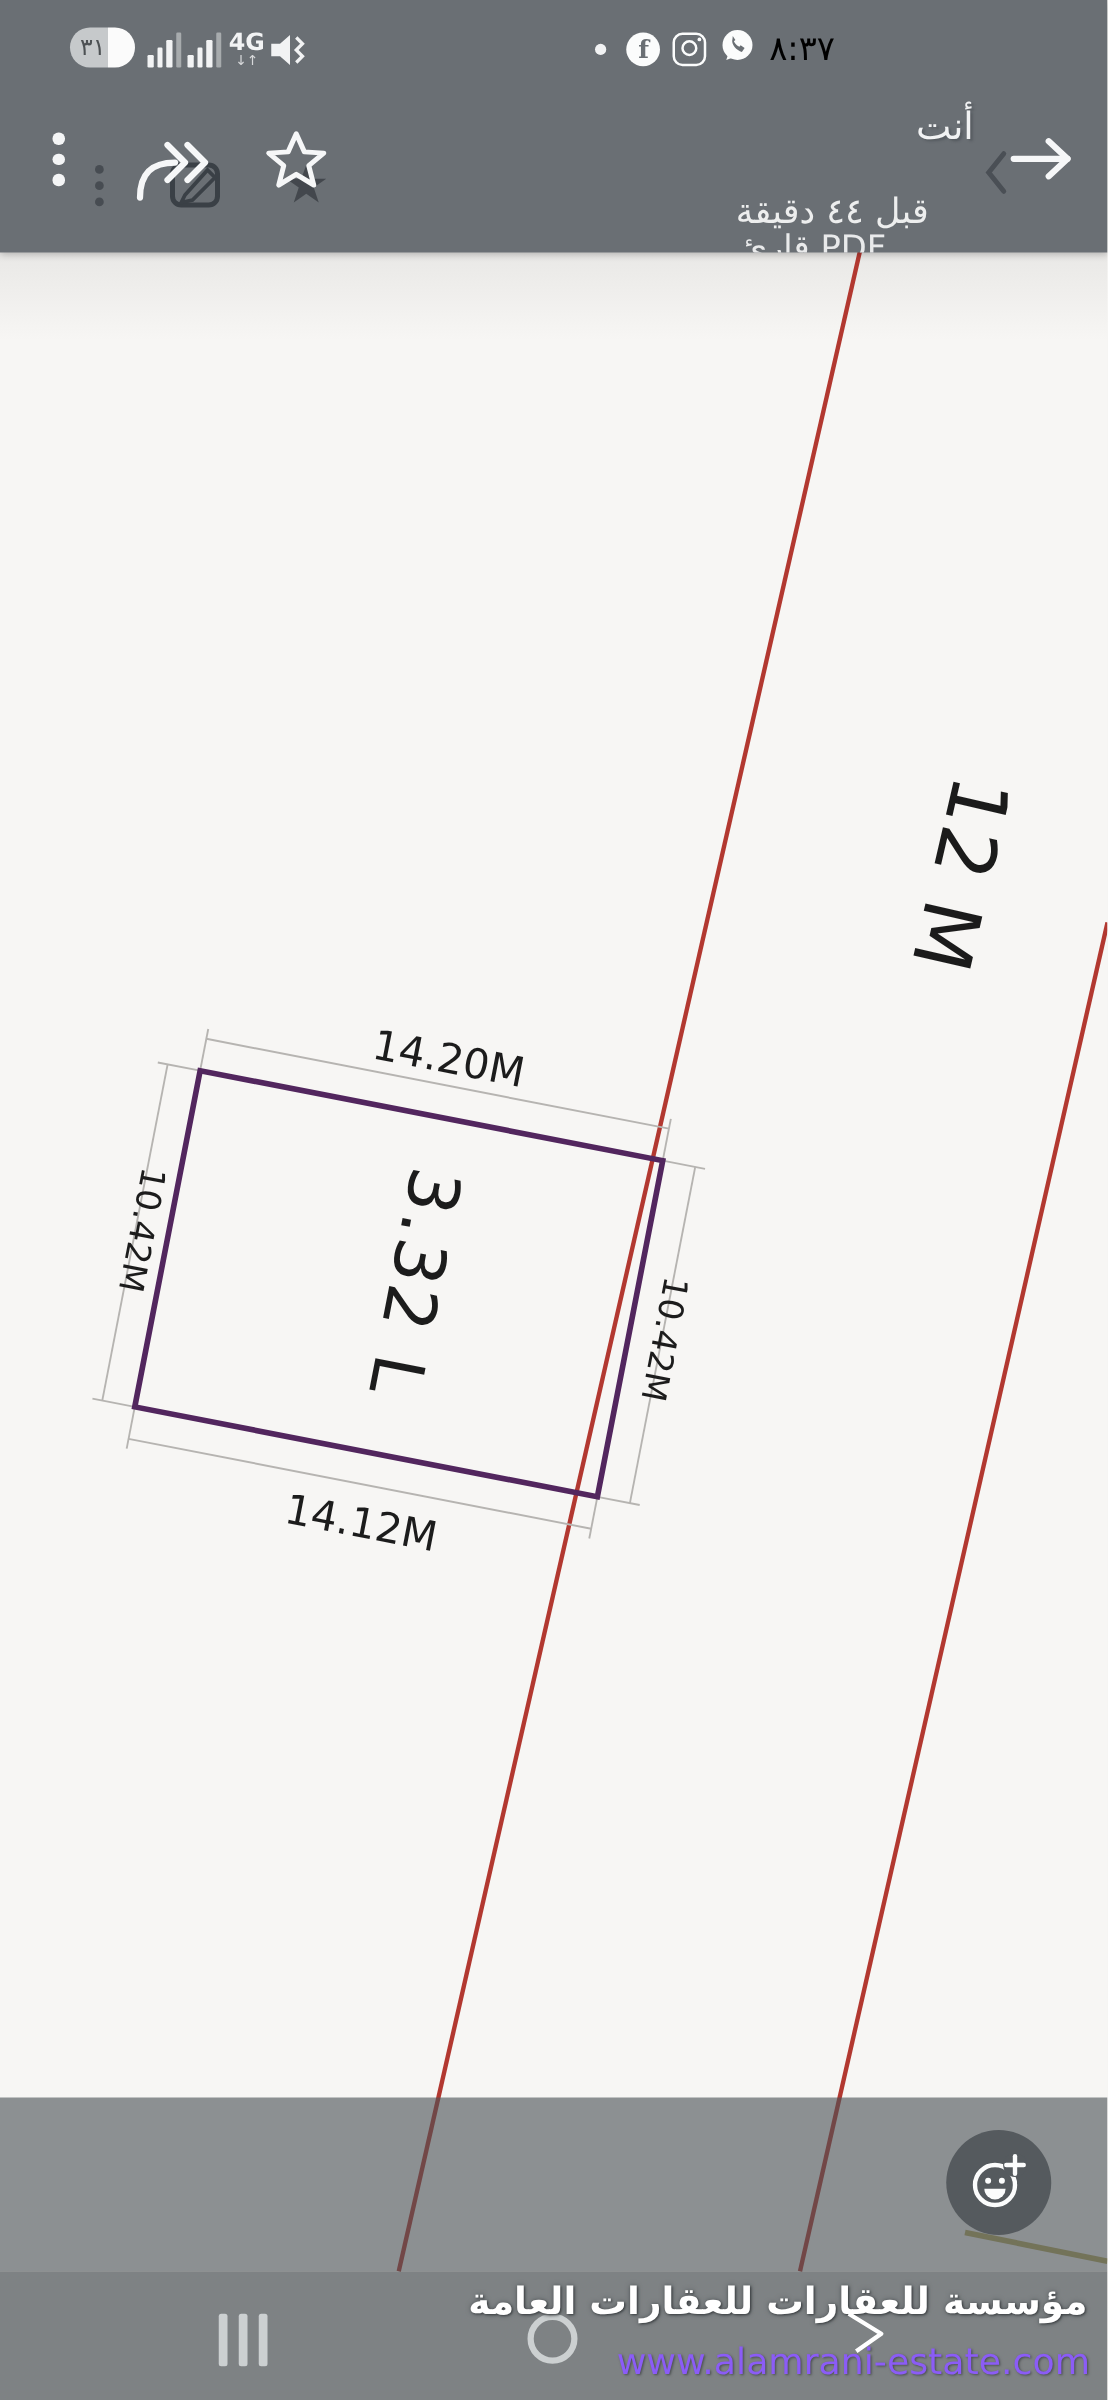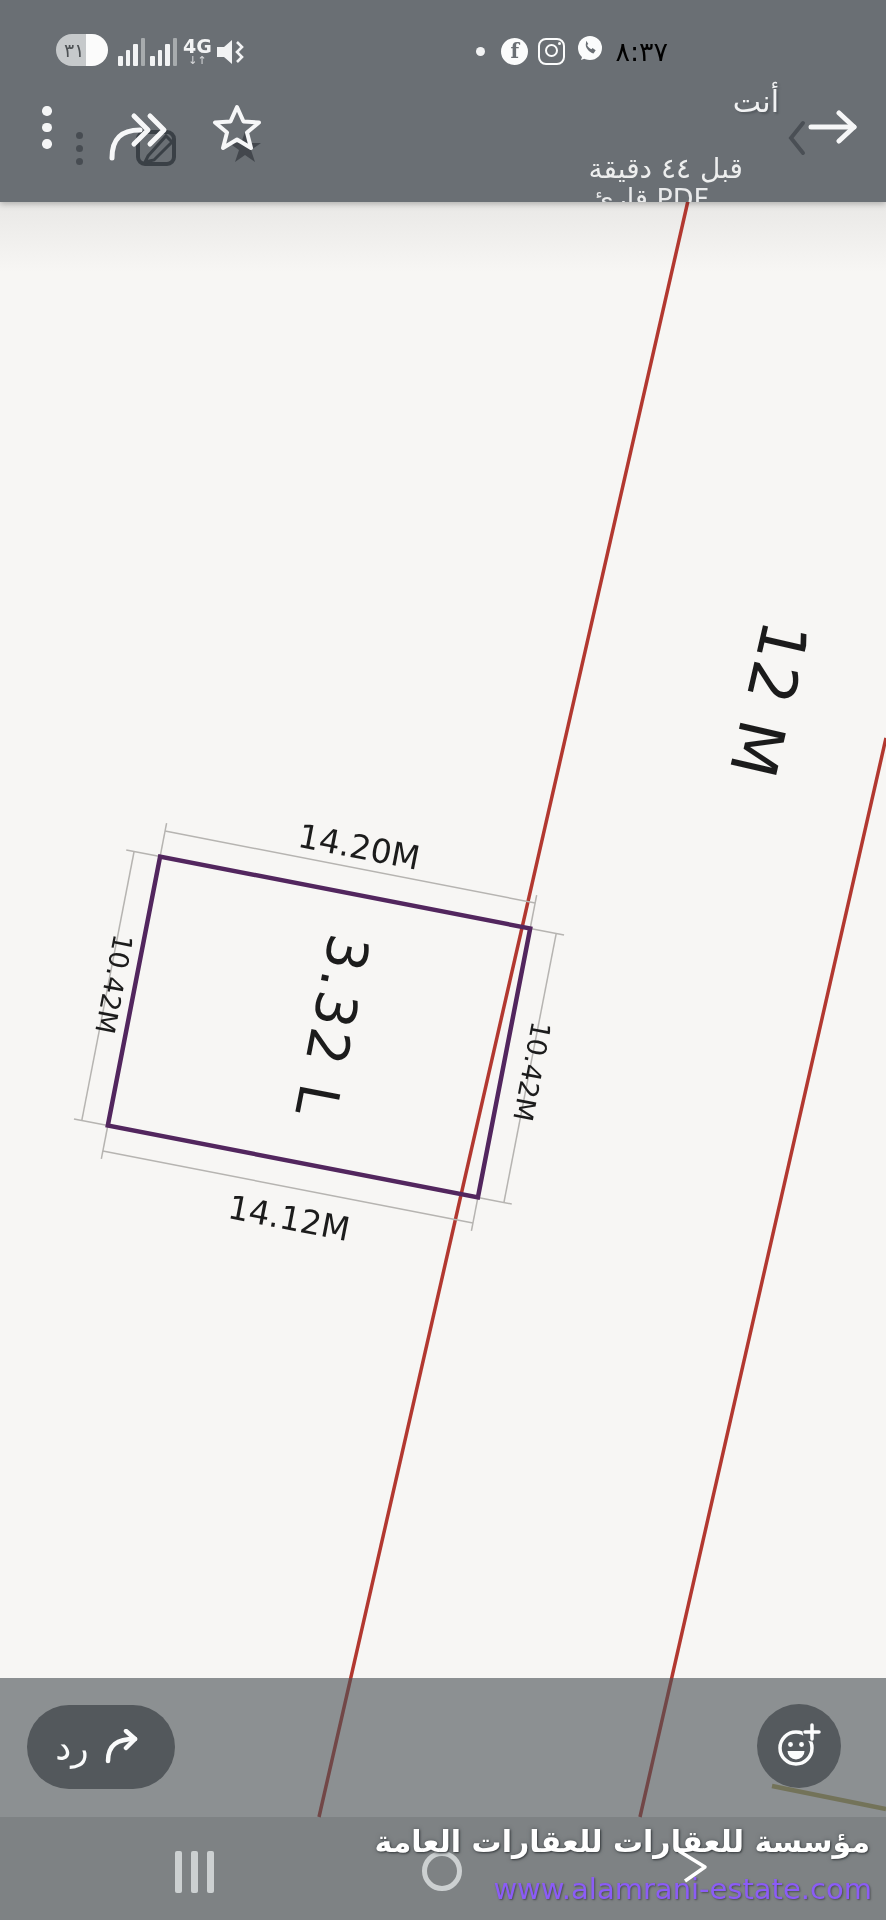--- a/index.html
+++ b/index.html
@@ -4,21 +4,21 @@
 <style>
   * { margin:0; padding:0; box-sizing:border-box; }
   html,body { width:886px; height:1920px; overflow:hidden; }
   body { position:relative; font-family:"DejaVu Sans", sans-serif; background:#f6f5f3; }
 
   
   .topbar { position:absolute; left:0; top:0; width:886px; height:202px;
             background:#6a6f74; z-index:30; overflow:hidden;
             box-shadow:0 2px 6px rgba(0,0,0,.25); }
 
-  .statusbar { position:absolute; left:0; top:12px; width:744px; height:62px; }
+  .statusbar { position:absolute; left:0; top:0; width:744px; height:62px; }
   .battery-pill { position:absolute; left:56px; top:22px; width:52px; height:32px;
                   border-radius:16px;
                   background:linear-gradient(90deg,#c6c9cb 0 58%, #fbfbfb 58%);
                   display:flex; align-items:center; justify-content:flex-start; }
   .battery-pill span { font-size:19px; color:#4d5154; padding-right:6px; margin-left:8px; }
   .sig { position:absolute; top:26px; display:flex; align-items:flex-end; gap:3px; }
   .sig i { display:block; width:4.5px; background:#f2f3f4; border-radius:1px; }
   .sig .b1{height:10px} .sig .b2{height:16px} .sig .b3{height:22px}
   .sig .b4{height:28px; background:rgba(242,243,244,.45)}
   .net { position:absolute; left:183px; top:26px; text-align:center; color:#f2f3f4; }
@@ -211,27 +211,20 @@
 
   <div class="star">
     <svg width="60" height="66" viewBox="0 0 60 66">
       <polygon points="39,30 43,42 33,35 23,42 27,30 17,23 29,23 33,12 37,23 49,23" fill="#3c4147" opacity="0.85" transform="translate(2,16)"></polygon>
       <polygon points="27,3 33.5,17.5 49,18.5 37,28.5 41,44 27,35.5 13,44 17,28.5 5,18.5 20.5,17.5" fill="none" stroke="#f6f7f8" stroke-width="4" stroke-linejoin="round"></polygon>
     </svg>
   </div>
 </div>
 
 <div class="footer-overlay">
-  <div class="reply-pill">
-    <span>رد</span>
-    <svg width="44" height="36" viewBox="0 0 44 36">
-      <path d="M5 32 C5 16 14 10 32 10" fill="none" stroke="#fafbfb" stroke-width="4.5" stroke-linecap="round"></path>
-      <polyline points="23,2 32,10 23,19" fill="none" stroke="#fafbfb" stroke-width="4.5" stroke-linecap="round" stroke-linejoin="round"></polyline>
-    </svg>
-  </div>
   <div class="reaction-btn">
     <svg width="50" height="50" viewBox="0 0 50 50">
       <circle cx="22" cy="27" r="16" fill="none" stroke="#fbfcfc" stroke-width="3.5"></circle>
       <circle cx="38" cy="11" r="9.5" fill="#555a5e"></circle>
       <line x1="38" y1="4" x2="38" y2="18" stroke="#fbfcfc" stroke-width="3.5" stroke-linecap="round"></line>
       <line x1="31" y1="11" x2="45" y2="11" stroke="#fbfcfc" stroke-width="3.5" stroke-linecap="round"></line>
       <circle cx="16.5" cy="23.5" r="2.4" fill="#fbfcfc"></circle>
       <circle cx="27.5" cy="23.5" r="2.4" fill="#fbfcfc"></circle>
       <path d="M13.5 30 a8.5 8.5 0 0 0 17 0 z" fill="#fbfcfc"></path>
     </svg>

